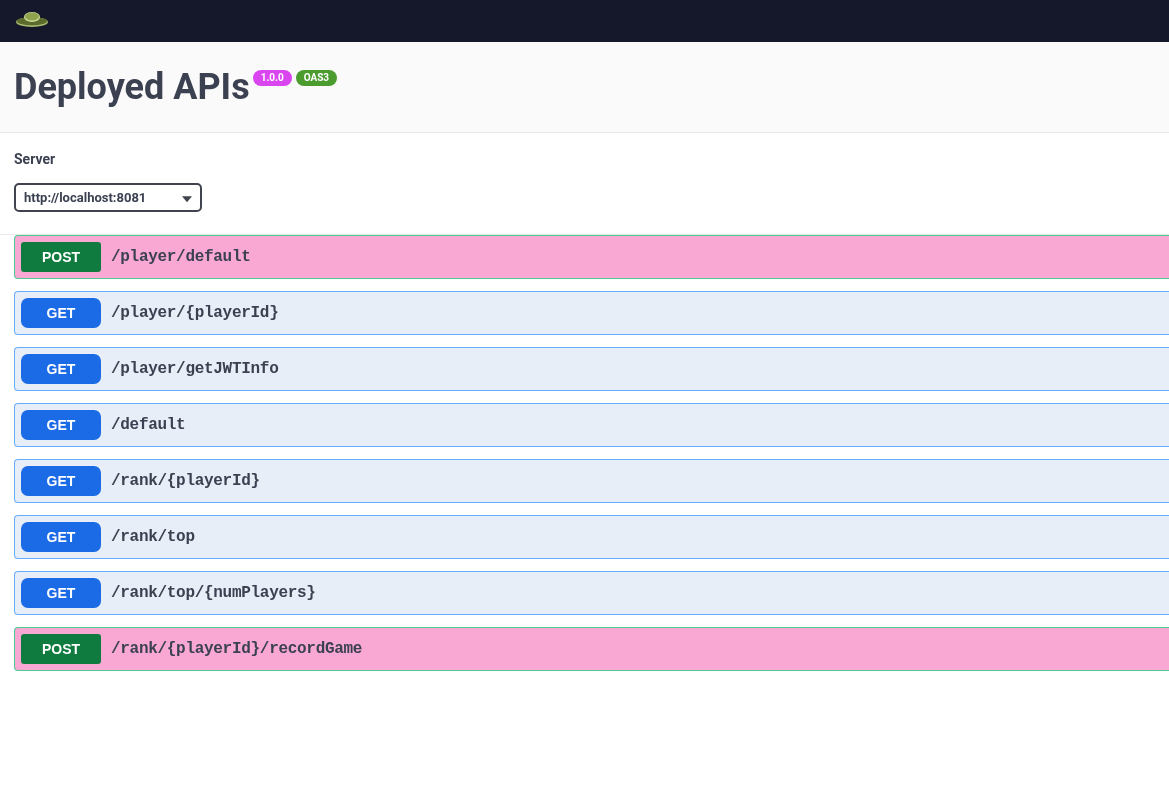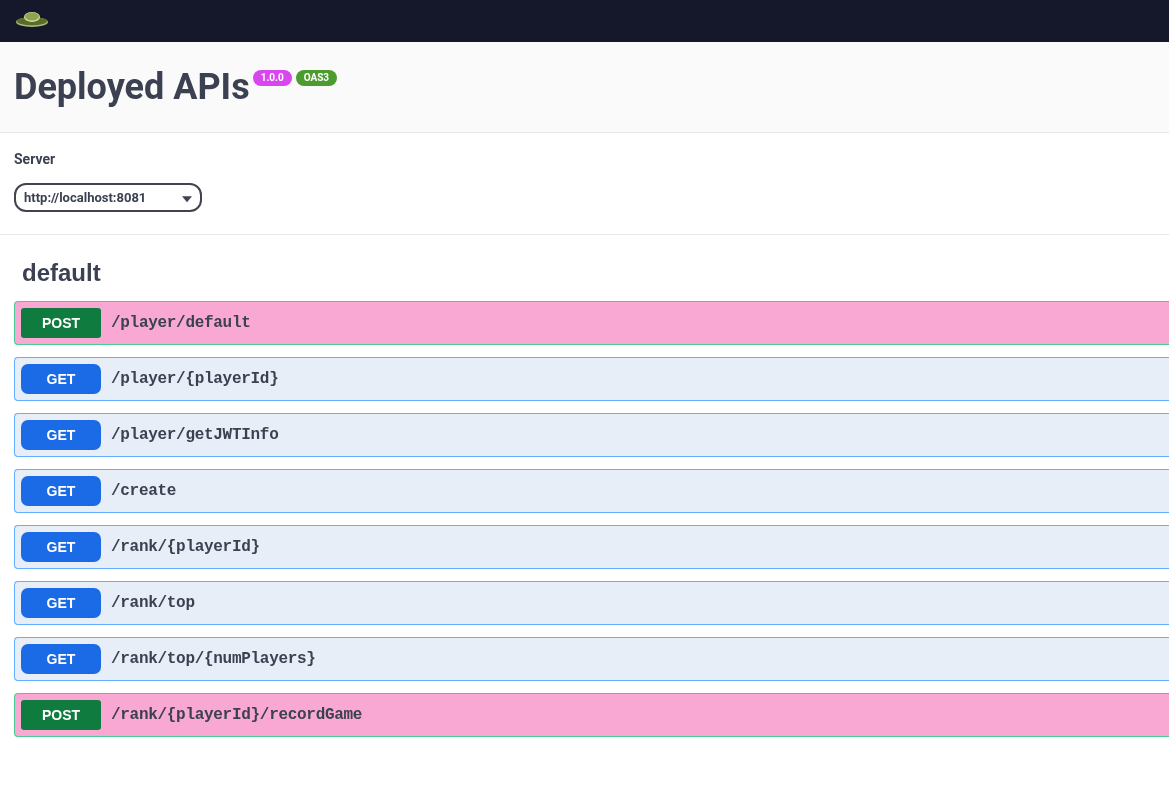--- a/index.html
+++ b/index.html
@@ -71,21 +71,21 @@
     }
     .server-label {
       font-size: 14px;
       font-weight: 700;
       color: #3b4151;
       margin-bottom: 16px;
       display: block;
     }
     .server-select {
       border: 2px solid #41444e;
-      border-radius: 12px;
+      border-radius: 5px;
       padding: 5px 30px 5px 8px;
       font-size: 13px;
       font-weight: 700;
       color: #3b4151;
       background: #fff;
       min-width: 188px;
       font-family: inherit;
       appearance: none;
       -webkit-appearance: none;
       position: relative;
@@ -189,38 +189,37 @@
 <div class="server-section">
   <label class="server-label">Server</label>
   <div class="select-wrap">
     <select class="server-select">
       <option>http://localhost:8081</option>
     </select>
   </div>
 </div>
 
 <div class="content">
-  <h2 class="tag-title">default</h2>
 
   <div id="ops-container">
       <div class="op-row op-post">
         <span class="method-badge method-post">POST</span>
         <span class="op-path">/player/default</span>
       </div>
       <div class="op-row op-get">
         <span class="method-badge method-get">GET</span>
         <span class="op-path">/player/{playerId}</span>
       </div>
       <div class="op-row op-get">
         <span class="method-badge method-get">GET</span>
         <span class="op-path">/player/getJWTInfo</span>
       </div>
       <div class="op-row op-get">
         <span class="method-badge method-get">GET</span>
-        <span class="op-path">/create</span>
+        <span class="op-path">/default</span>
       </div>
       <div class="op-row op-get">
         <span class="method-badge method-get">GET</span>
         <span class="op-path">/rank/{playerId}</span>
       </div>
       <div class="op-row op-get">
         <span class="method-badge method-get">GET</span>
         <span class="op-path">/rank/top</span>
       </div>
       <div class="op-row op-get">

